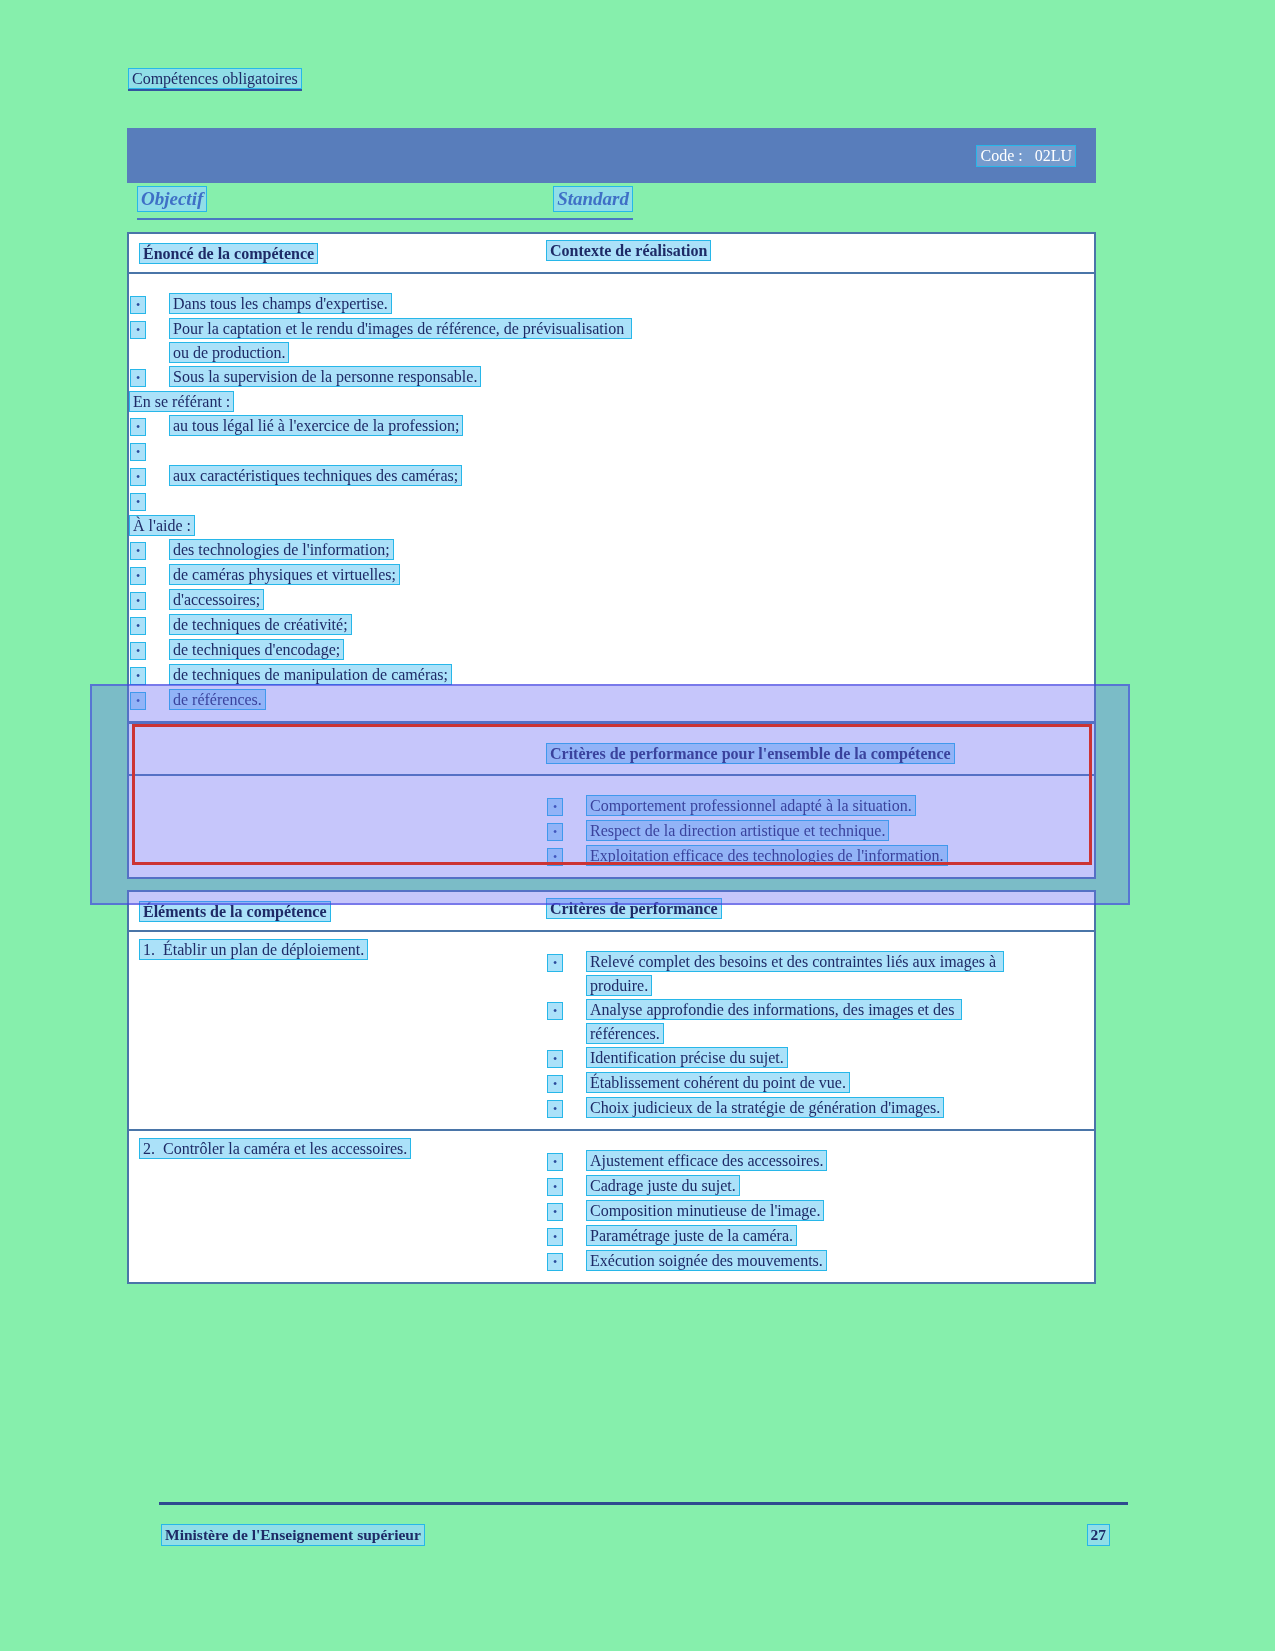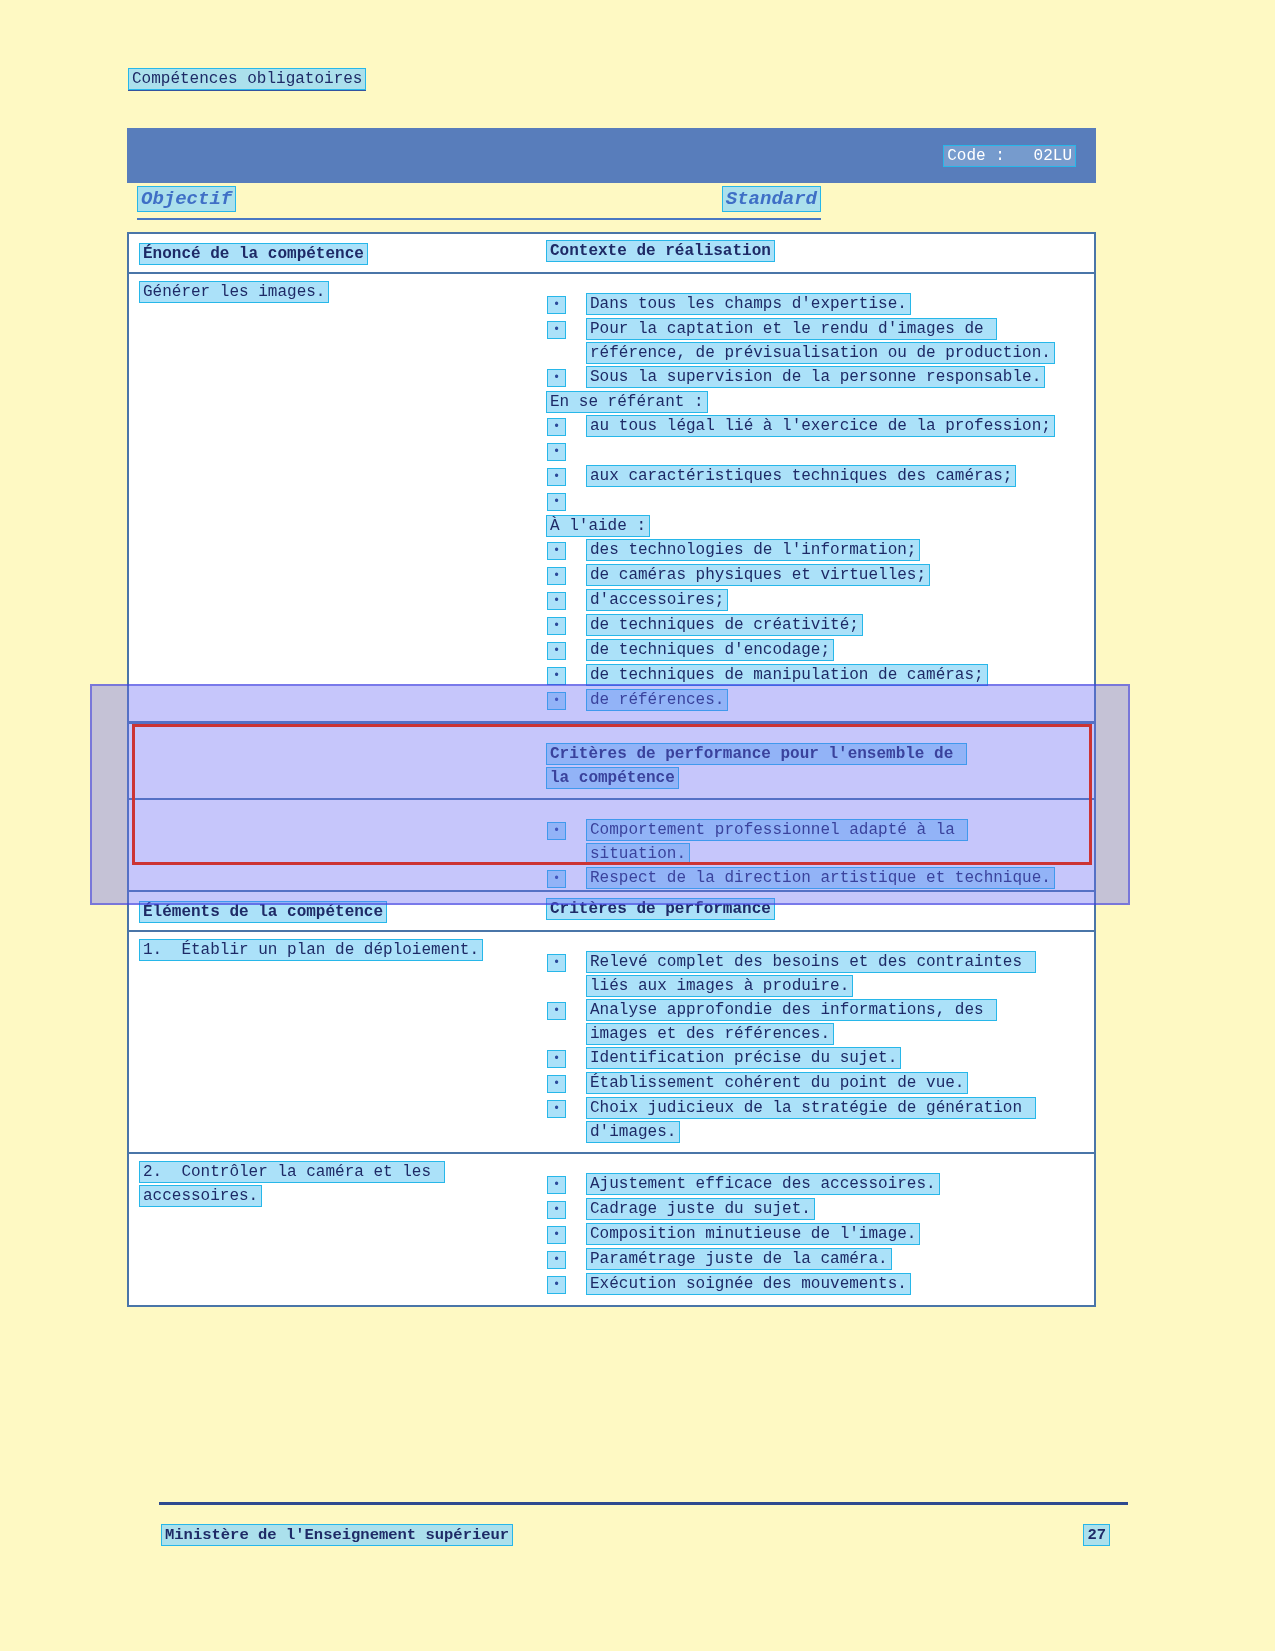--- a/index.html
+++ b/index.html
@@ -1,19 +1,19 @@
 <!DOCTYPE html>
 <html><head>
 <meta charset="utf-8">
 <style>
   * { box-sizing: border-box; }
   body { margin: 0; background: #ffffff; }
   .page {
-    position: relative; width: 1275px; height: 1651px; background: #fef9c3;
-    font-family: Liberation Mono, monospace;
+    position: relative; width: 1275px; height: 1651px; background: #86efac;
+    font-family: Liberation Serif, serif;
     color: #1e2a66; font-size: 16px; overflow: hidden;
   }
   
   .hl {
     background: rgba(148, 216, 247, 0.78);
     border: 1px solid #27b7e9;
     padding: 1px 3px;
     white-space: pre-wrap;
     -webkit-box-decoration-break: clone;
     box-decoration-break: clone;
@@ -24,21 +24,21 @@
   .underline-wrap { display: inline-block; border-bottom: 2px solid #33549f; padding-bottom: 1px; }
 
   .banner {
     position: absolute; left: 127px; top: 128px; width: 969px; height: 55px;
     background: #587dbb; display: flex; align-items: center;
     justify-content: flex-end; padding-right: 20px;
   }
   .banner .hl { color: #ffffff; background: rgba(199,235,252,0.28); }
 
   .headings {
-    position: absolute; left: 137px; top: 186px; width: 684px;
+    position: absolute; left: 137px; top: 186px; width: 496px;
     display: flex; justify-content: space-between; align-items: flex-end;
     border-bottom: 2px solid #4a78c2; padding-bottom: 6px;
   }
   .heading-text { font-weight: bold; font-style: italic; font-size: 19px; color: #3f6fc6; }
 
   .tbl { position: absolute; left: 127px; width: 969px; border: 2px solid #4a75a8; background: #fff; }
   #t1 { top: 232px; }
   #t2 { top: 722px; min-height: 146px; }
   #t3 { top: 890px; }
 
@@ -91,21 +91,20 @@
     <span class="hl heading-text">Objectif</span>
     <span class="hl heading-text">Standard</span>
   </div>
 
   <div class="tbl" id="t1">
     <div class="row thead">
       <div class="cl"><span class="hl b">Énoncé de la compétence</span></div>
       <div class="cr"><span class="hl b">Contexte de réalisation</span></div>
     </div>
     <div class="row">
-      <div class="cl"><span class="hl">Générer les images.</span></div>
       <div class="cr">
 
         <div class="li">
           <span class="bcell"><span class="hl bullet">•</span></span>
           <div class="txt-wrap"><span class="hl">Dans tous les champs d'expertise.</span></div>
         </div>
         <div class="li">
           <span class="bcell"><span class="hl bullet">•</span></span>
           <div class="txt-wrap"><span class="hl">Pour la captation et le rendu d'images de référence, de prévisualisation ou de production.</span></div>
         </div>

